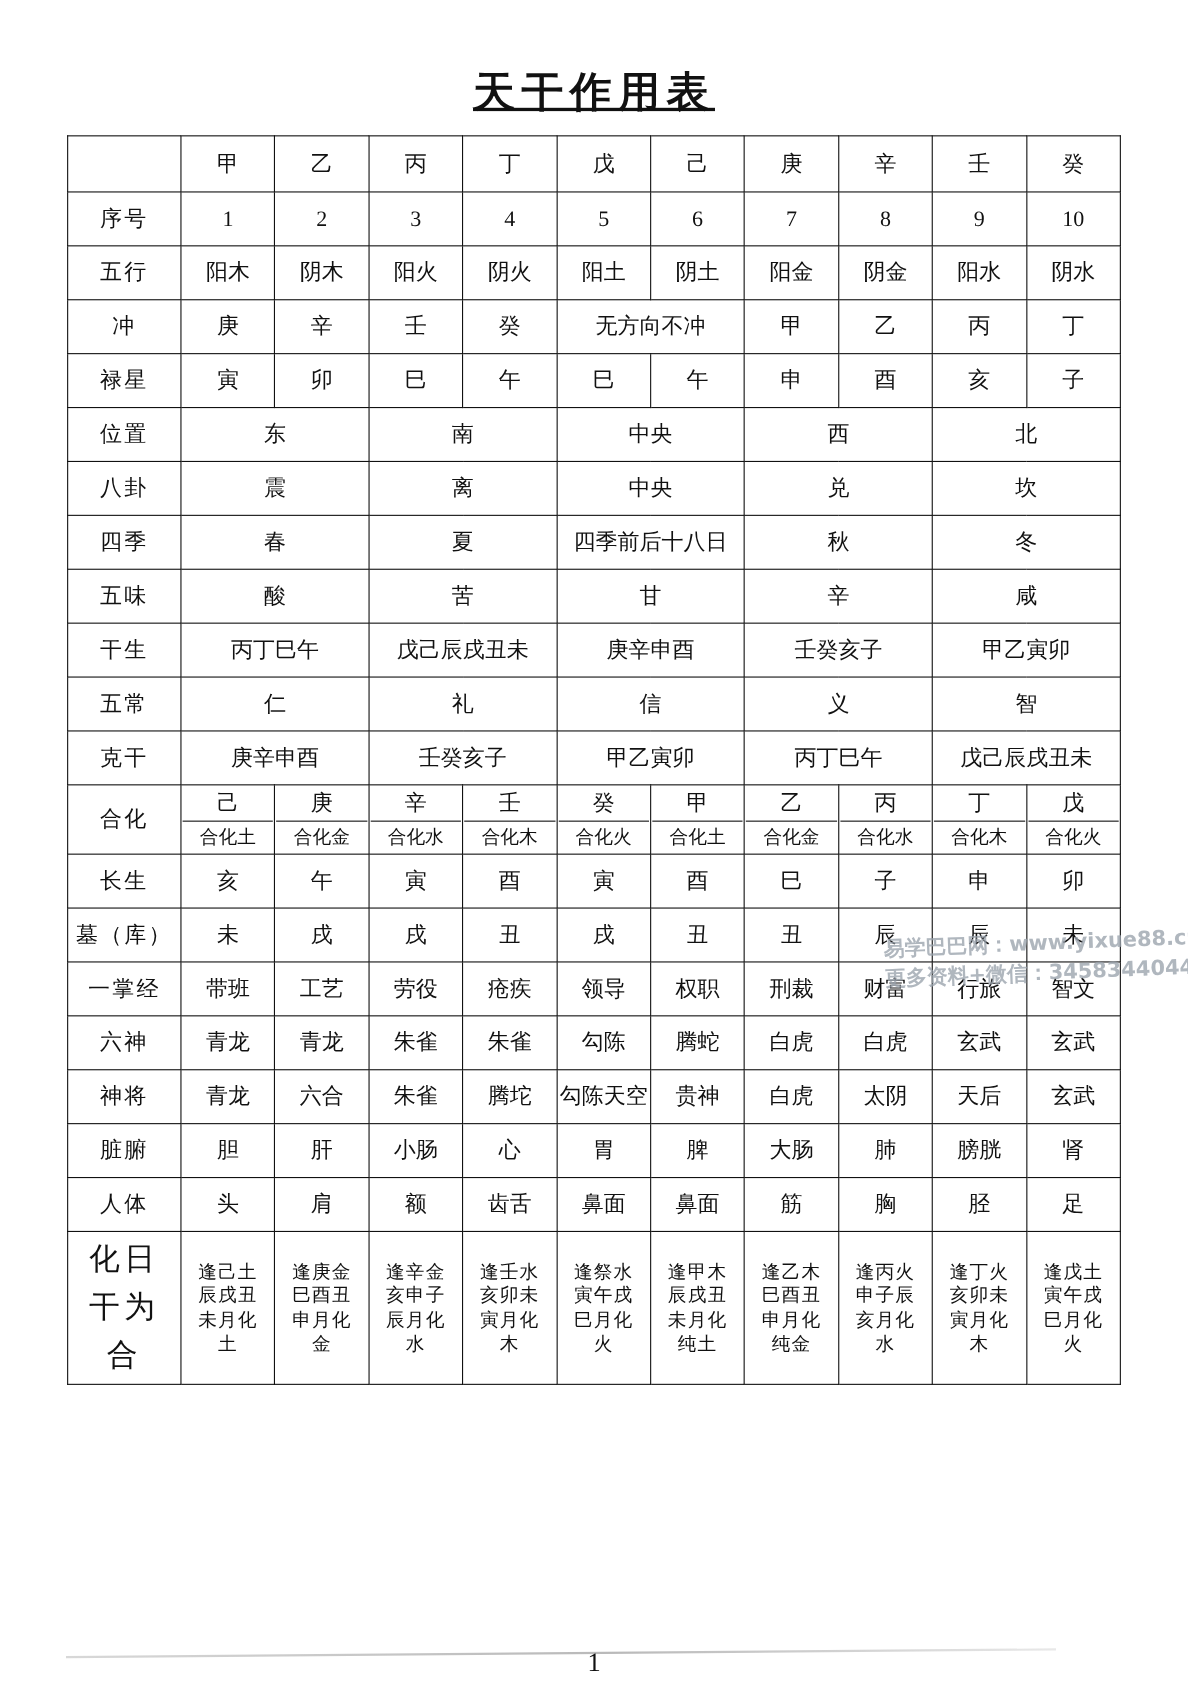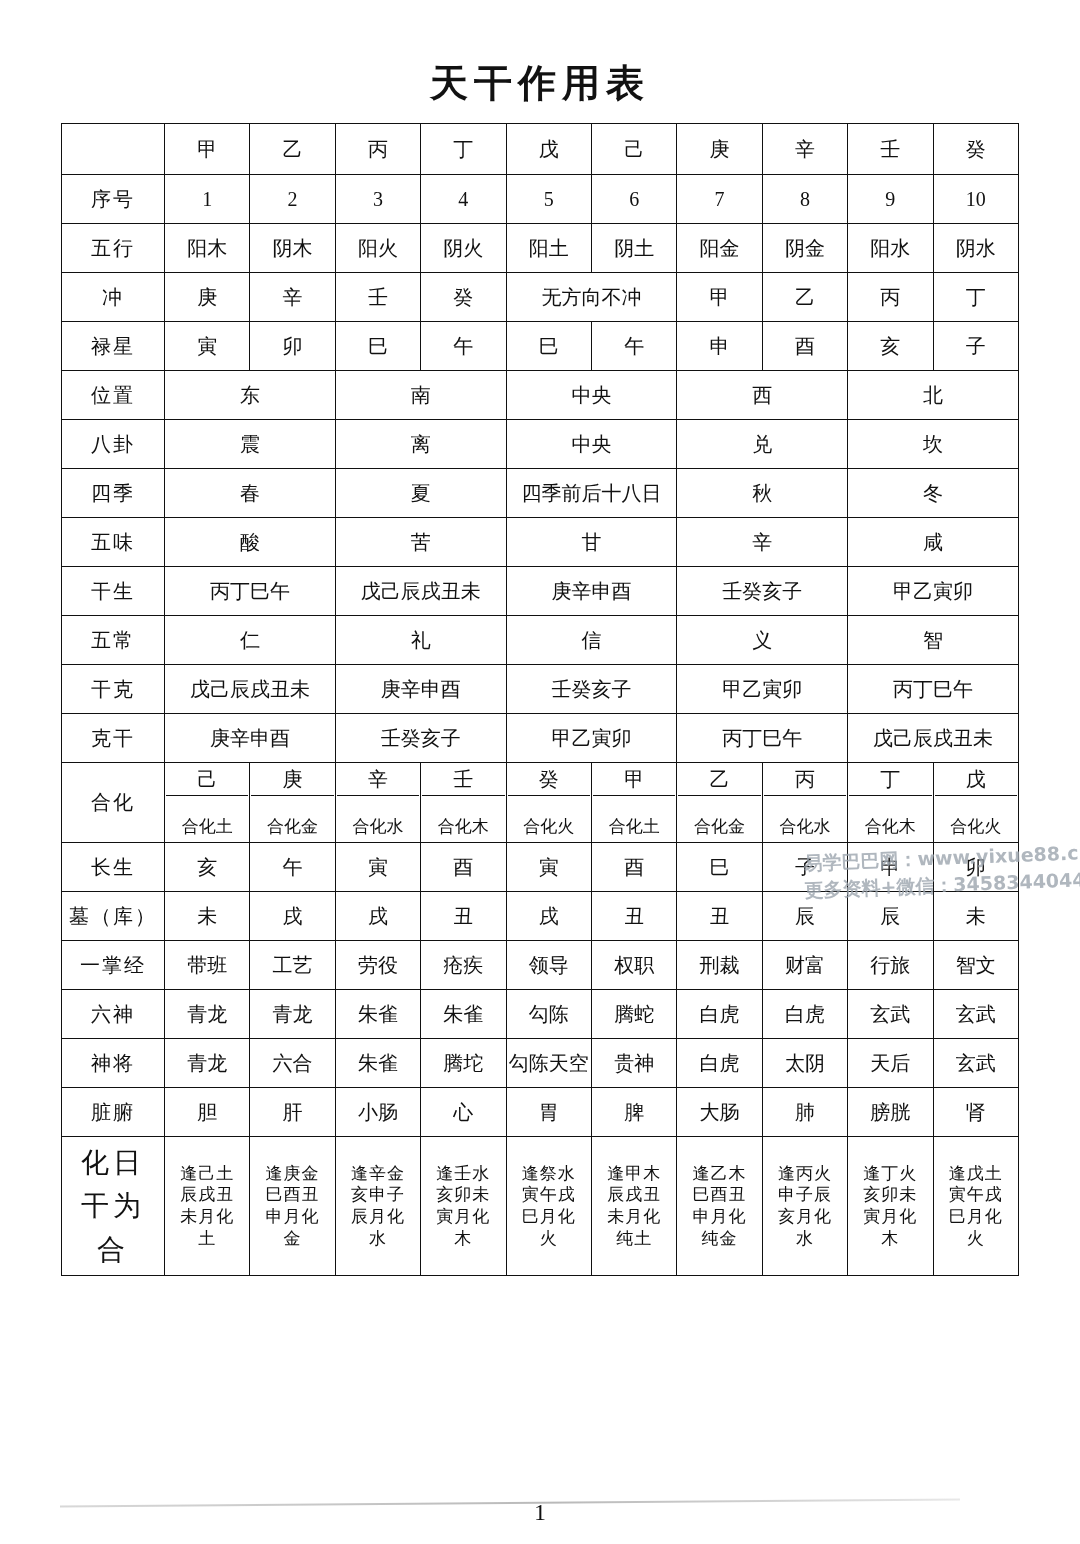--- a/index.html
+++ b/index.html
@@ -17,20 +17,21 @@
     box-sizing:border-box;
   }
   .title{
     text-align:center;
     font-size:38px;
     font-weight:700;
     letter-spacing:6px;
     padding-top:58px;
     padding-bottom:14px;
     font-family:"Liberation Serif","DejaVu Serif",serif;
+    text-decoration:underline;
   }
   .table-wrap{
     position:relative;
     margin:0 auto;
     width:958px;
   }
   table.main{
     border-collapse:collapse;
     width:958px;
     table-layout:fixed;
@@ -50,21 +51,21 @@
   td.rowlabel{
     font-size:21px;
     letter-spacing:2px;
     width:100px;
   }
   td.stemhead{ font-size:22px; height:42px; }
   td.tall{ height:40px; }
   td.small{ font-size:17px; letter-spacing:0px; }
   td.twoline{ padding:2px 1px; }
   td.twoline .l1{ display:block; font-size:20px; line-height:1.25; }
-  td.twoline .l2{ display:block; font-size:17px; line-height:1.3; border-top:1.6px solid #111; margin-top:3px; padding-top:20px; }
+  td.twoline .l2{ display:block; font-size:17px; line-height:1.3; border-top:1.6px solid #111; margin-top:3px; padding-top:3px; }
   td.stack{ padding:3px 2px; white-space:normal; }
   td.stack span{ display:block; font-size:17px; line-height:1.28; letter-spacing:1px; }
   td.rowlabel.stack span{ font-size:28px; line-height:1.55; letter-spacing:4px; }
   td.blank{}
   .wm{
     position:absolute;
     left:742px; top:727px;
     width:340px;
     pointer-events:none;
     color:#9aa3ad;
@@ -206,28 +207,20 @@
           </tr>
           <tr>
             <td class="rowlabel">五常</td>
             <td class="tall" colspan="2">仁</td>
             <td class="tall" colspan="2">礼</td>
             <td class="tall" colspan="2">信</td>
             <td class="tall" colspan="2">义</td>
             <td class="tall" colspan="2">智</td>
           </tr>
           <tr>
-            <td class="rowlabel">干克</td>
-            <td class="tall small" colspan="2">戊己辰戌丑未</td>
-            <td class="tall" colspan="2">庚辛申酉</td>
-            <td class="tall" colspan="2">壬癸亥子</td>
-            <td class="tall" colspan="2">甲乙寅卯</td>
-            <td class="tall" colspan="2">丙丁巳午</td>
-          </tr>
-          <tr>
             <td class="rowlabel">克干</td>
             <td class="tall" colspan="2">庚辛申酉</td>
             <td class="tall" colspan="2">壬癸亥子</td>
             <td class="tall" colspan="2">甲乙寅卯</td>
             <td class="tall" colspan="2">丙丁巳午</td>
             <td class="tall small" colspan="2">戊己辰戌丑未</td>
           </tr>
           <tr>
             <td class="rowlabel">合化</td>
             <td class="twoline">
@@ -343,20 +336,33 @@
             <td class="tall">小肠</td>
             <td class="tall">心</td>
             <td class="tall">胃</td>
             <td class="tall">脾</td>
             <td class="tall">大肠</td>
             <td class="tall">肺</td>
             <td class="tall">膀胱</td>
             <td class="tall">肾</td>
           </tr>
           <tr>
+            <td class="rowlabel">人体</td>
+            <td class="tall">头</td>
+            <td class="tall">肩</td>
+            <td class="tall">额</td>
+            <td class="tall">齿舌</td>
+            <td class="tall">鼻面</td>
+            <td class="tall">鼻面</td>
+            <td class="tall">筋</td>
+            <td class="tall">胸</td>
+            <td class="tall">胫</td>
+            <td class="tall">足</td>
+          </tr>
+          <tr>
             <td class="rowlabel stack">
               <span>化日</span>
               <span>干为</span>
               <span></span>
               <span>合</span>
             </td>
             <td class="stack">
               <span>逢己土</span>
               <span>辰戌丑</span>
               <span>未月化</span>

